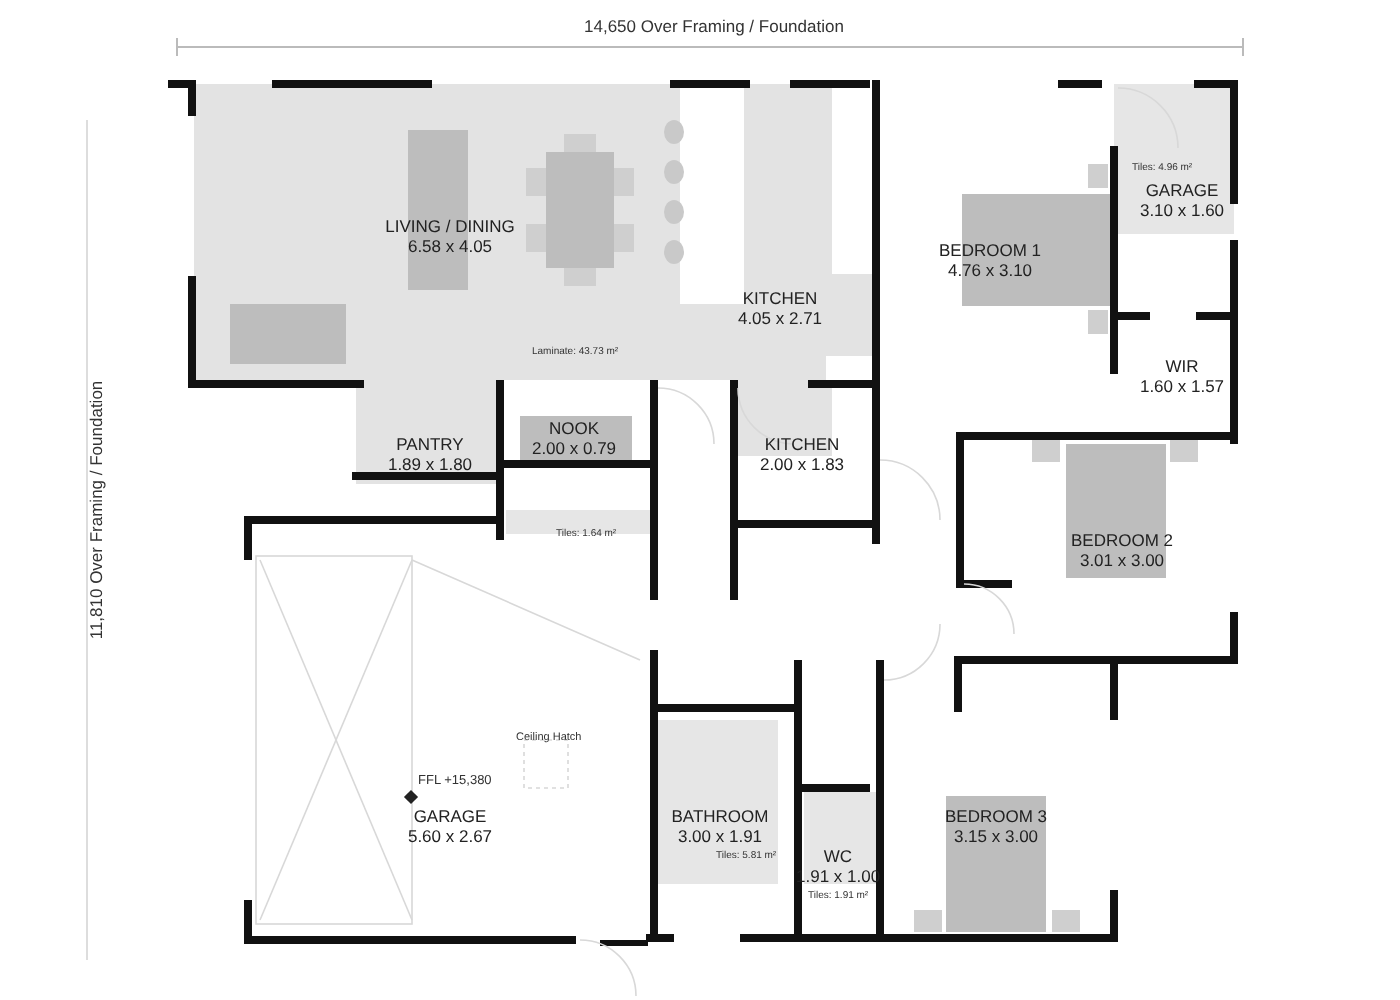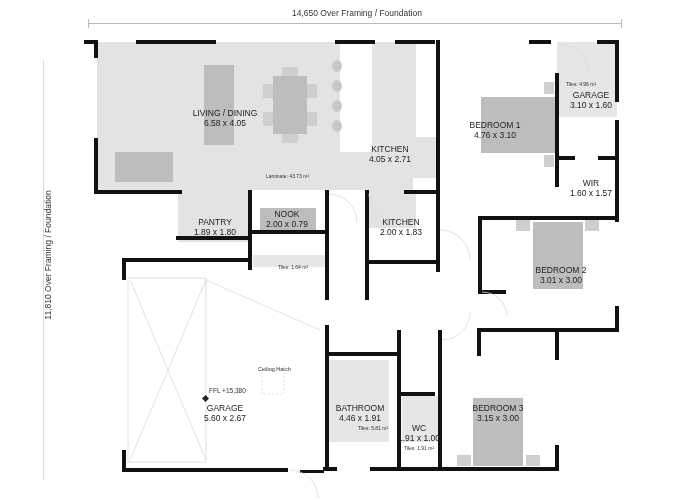--- a/index.html
+++ b/index.html
@@ -188,21 +188,21 @@
 <div class="room-label" style="left:195px;top:355px;width:60px;margin-top:48px;">
   <div>GARAGE</div>
   <div>5.60 x 2.67</div>
 </div>
 <div class="small-note" style="left:258px;top:366px;font-size:5.5px;">Ceiling Hatch</div>
 <div class="small-note" style="left:209px;top:387px;font-size:6.5px;">FFL +15,380</div>
 <div class="abs" style="left:203px;top:396px;width:5px;height:5px;background:#222;transform:rotate(45deg);"></div>
 
 <div class="room-label" style="left:332px;top:403px;width:56px;">
   <div>BATHROOM</div>
-  <div>4.46 x 1.91</div>
+  <div>3.00 x 1.91</div>
 </div>
 <div class="small-note" style="left:358px;top:425px;">Tiles: 5.81 m²</div>
 <div class="room-label" style="left:398px;top:423px;width:42px;">
   <div>WC</div>
   <div>1.91 x 1.00</div>
 </div>
 <div class="small-note" style="left:404px;top:445px;">Tiles: 1.91 m²</div>
 
 <div class="room-label" style="left:470px;top:403px;width:56px;">
   <div>BEDROOM 3</div>

